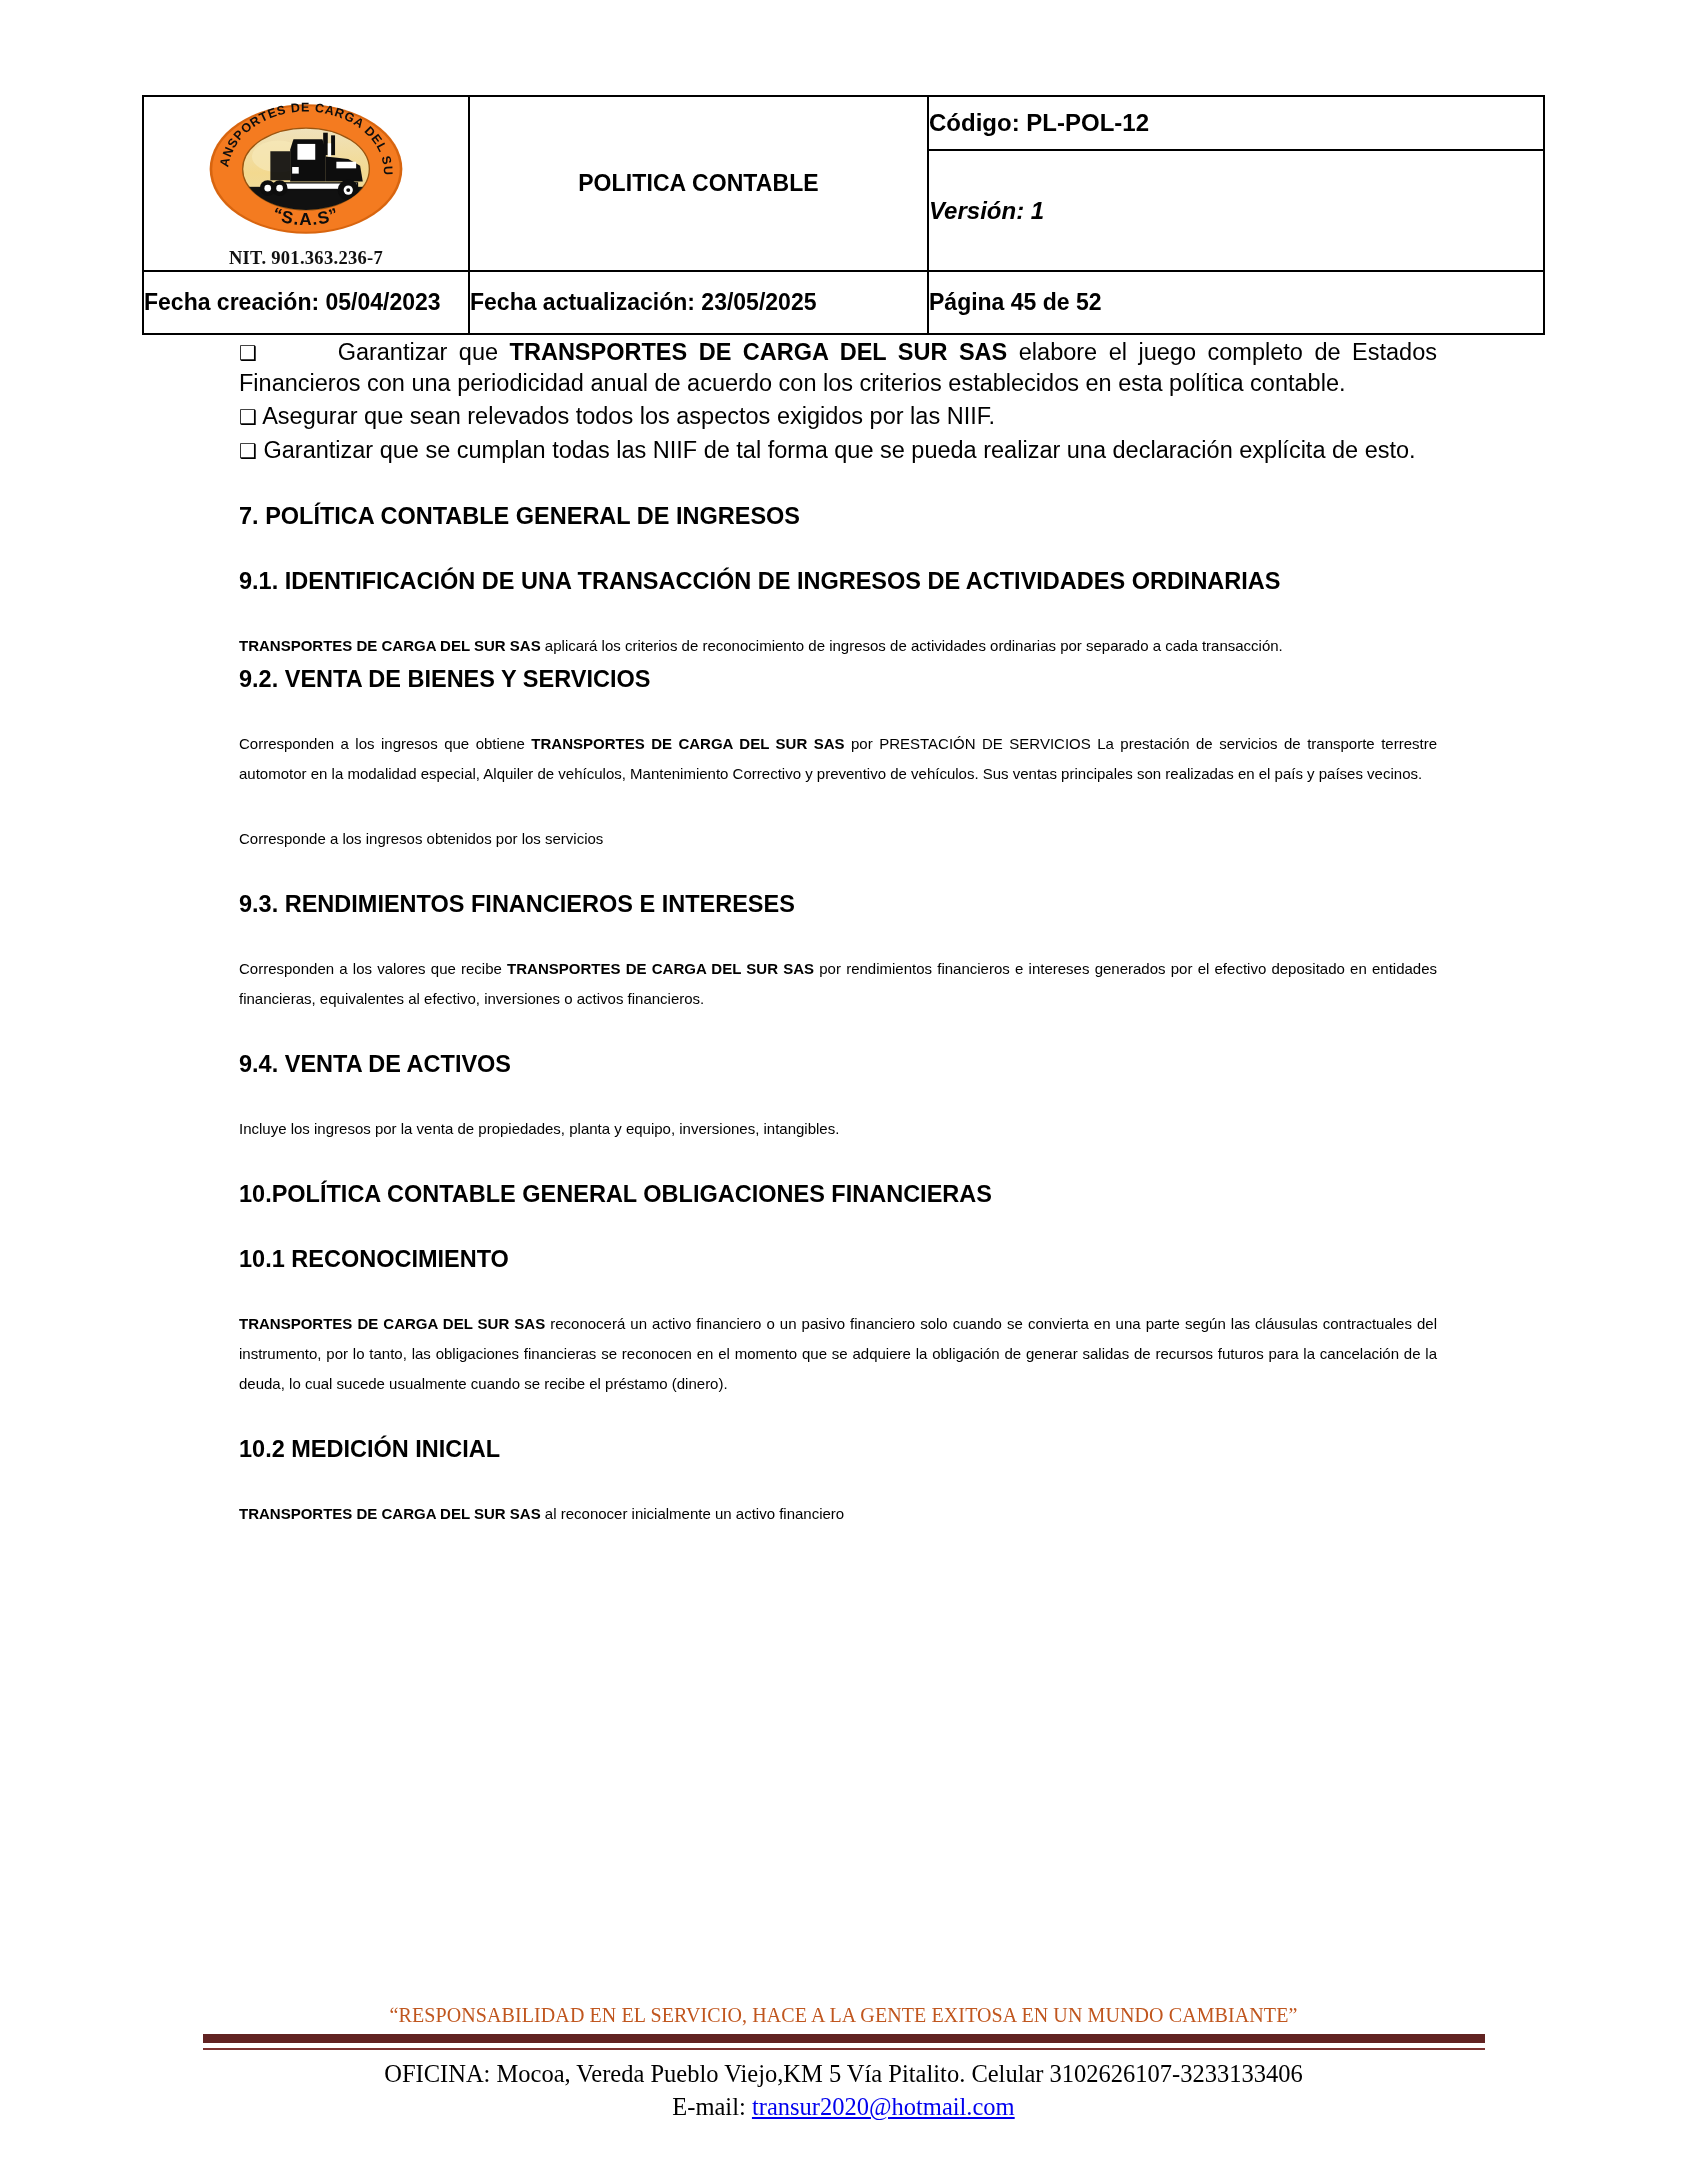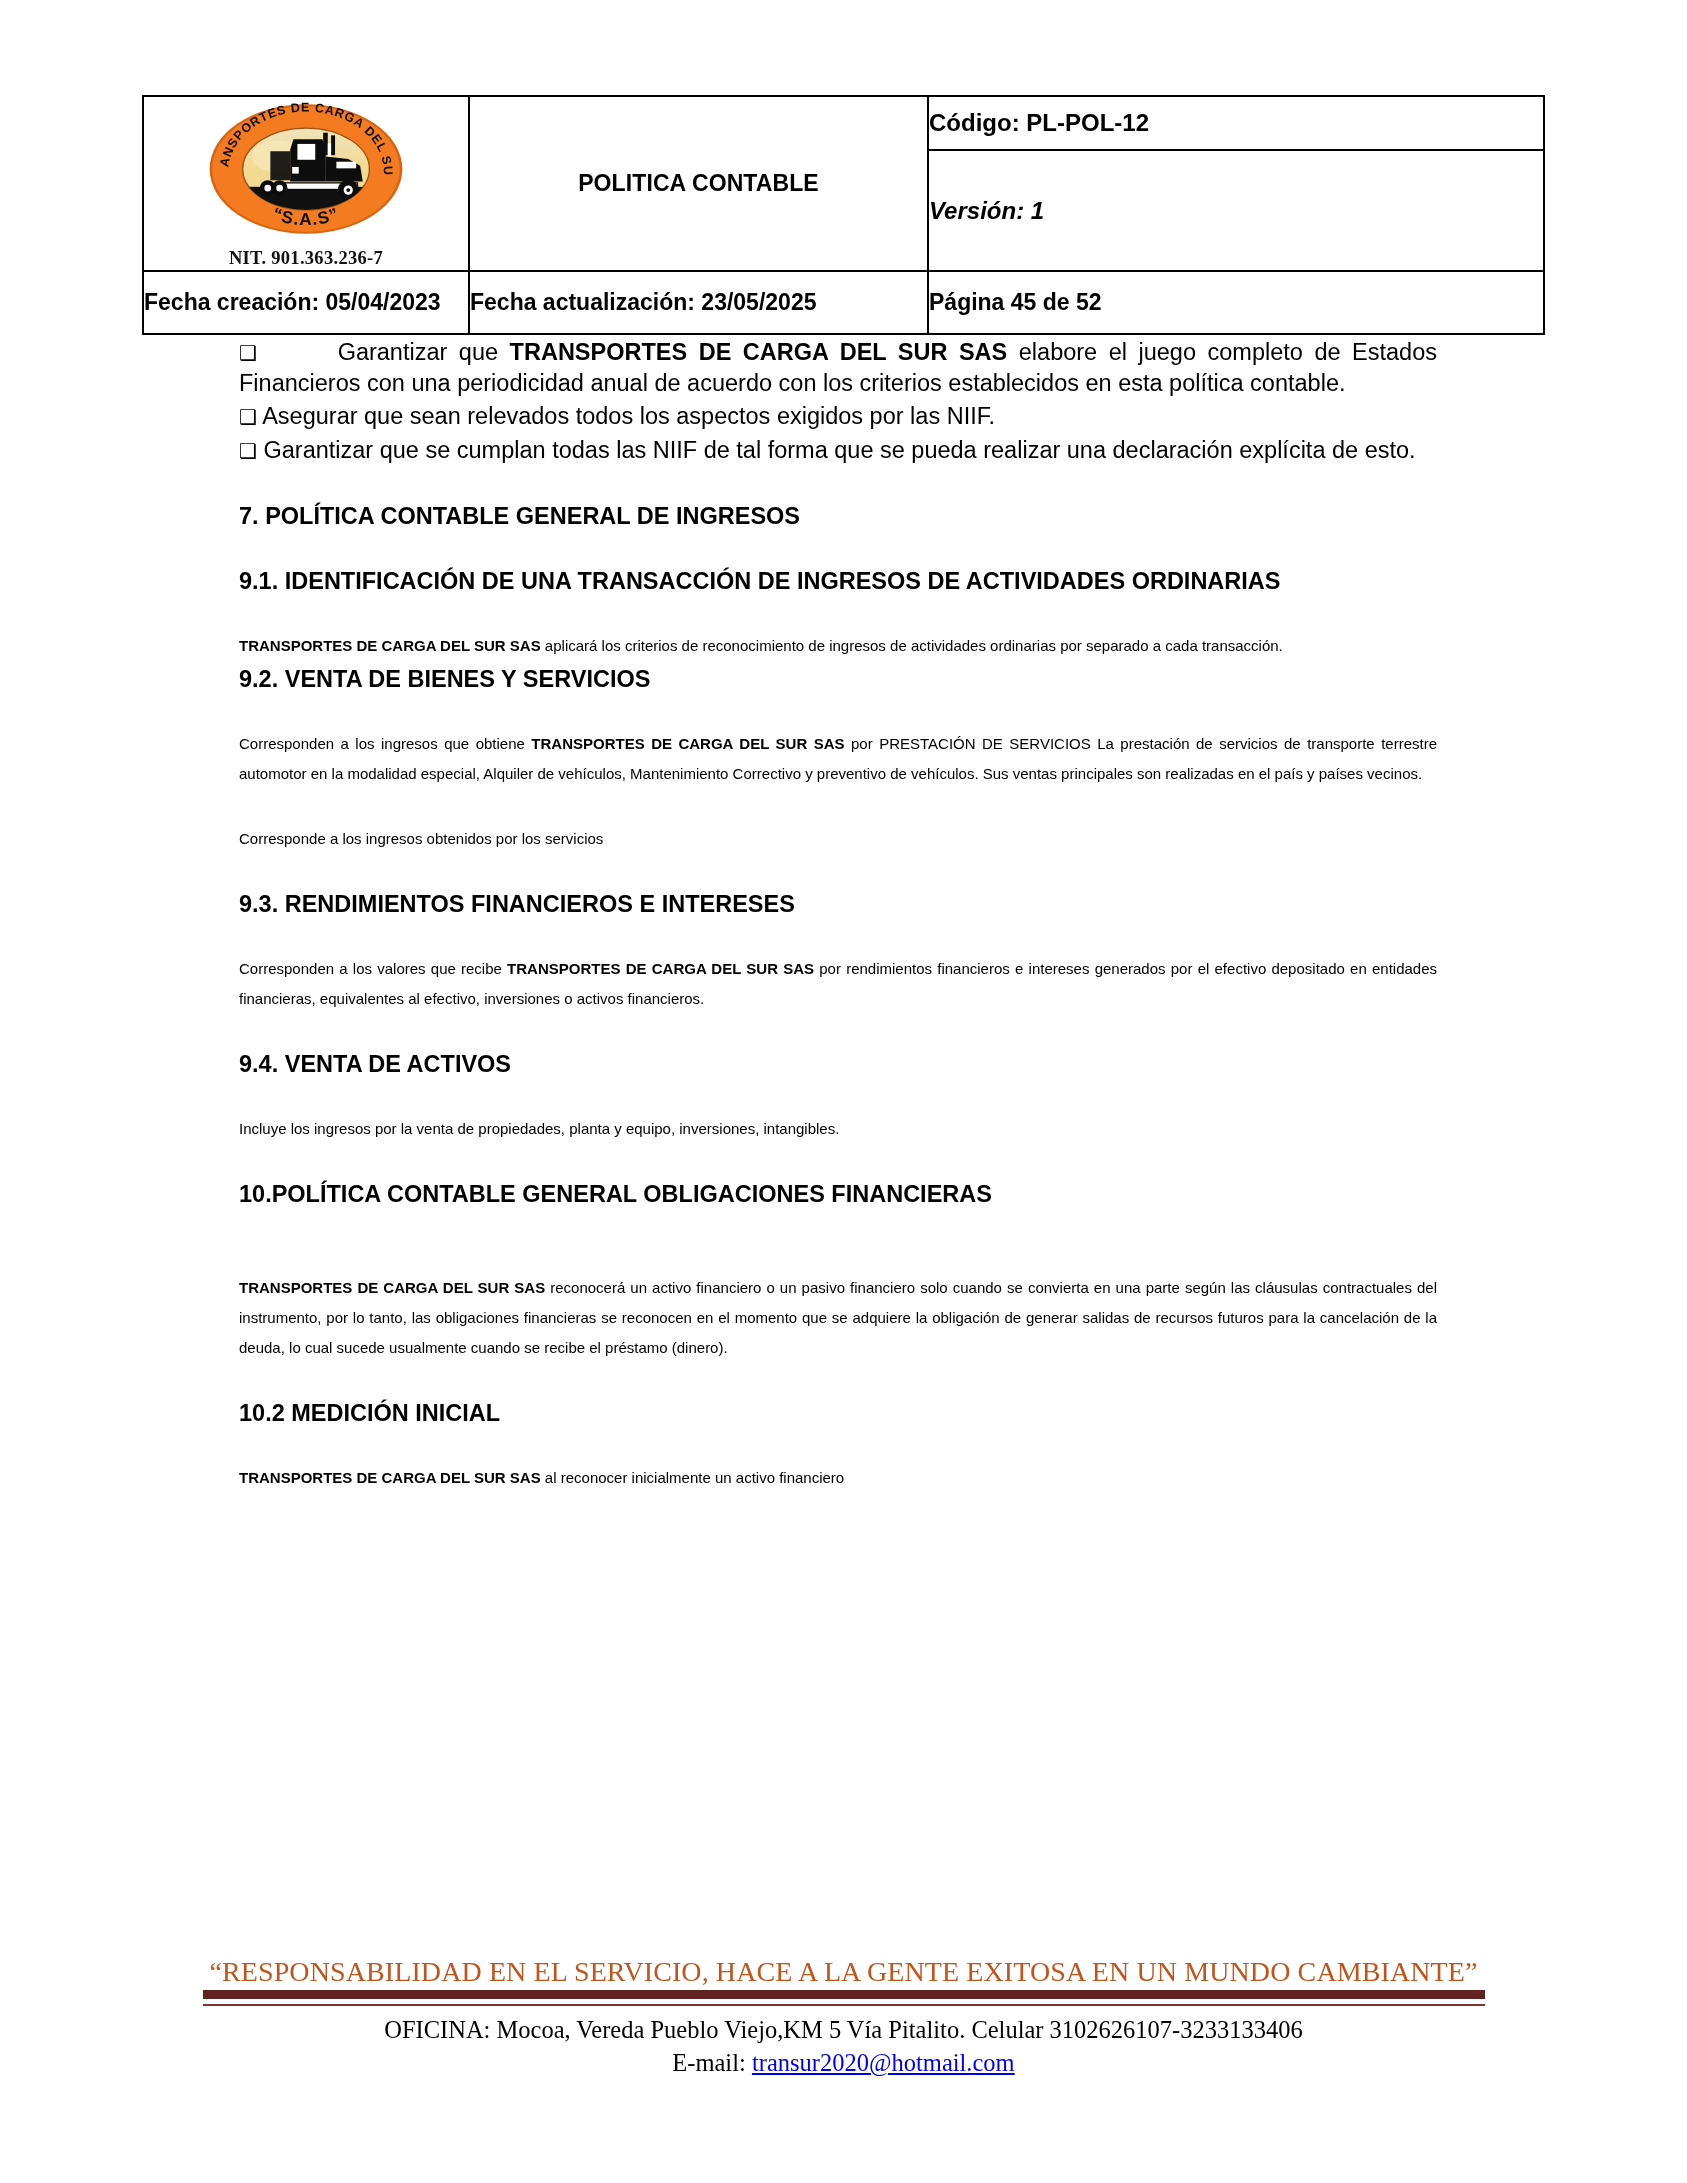--- a/index.html
+++ b/index.html
@@ -150,25 +150,26 @@
   
   .footer {
     position: absolute;
     left: 0;
     top: 1957px;
     width: 1687px;
     text-align: center;
   }
   .tagline {
     font-family: "Liberation Serif", serif;
-    font-size: 28px;
+    font-size: 20px;
     line-height: 29px;
     color: #C0561E;
     letter-spacing: 0.1px;
     white-space: nowrap;
+    margin-top: 44px;
   }
   .rule-thick {
     width: 1282px;
     height: 9.3px;
     background: #612322;
     margin: 4px auto 0 auto;
   }
   .rule-thin {
     width: 1282px;
     height: 2.6px;
@@ -330,20 +331,21 @@
     <div class="gap-md"></div>
     <h3 class="heading">9.4.   VENTA DE ACTIVOS</h3>
 
     <div class="gap-md"></div>
     <p class="para para-left">Incluye los ingresos por la venta de propiedades, planta y equipo, inversiones, intangibles.</p>
 
     <div class="gap-md"></div>
     <h2 class="heading">10.POLÍTICA CONTABLE GENERAL OBLIGACIONES FINANCIERAS</h2>
 
     <div class="gap-md"></div>
+    <h3 class="heading">10.1 RECONOCIMIENTO</h3>
 
     <div class="gap-md"></div>
     <p class="para"><span class="bold">TRANSPORTES DE CARGA DEL SUR SAS</span><span>  reconocerá un activo financiero o un pasivo financiero solo cuando se convierta en una parte según las cláusulas contractuales del instrumento, por lo tanto, las obligaciones financieras se reconocen en el momento que se adquiere la obligación de generar salidas de recursos futuros para la cancelación de la deuda, lo cual sucede usualmente cuando se recibe el préstamo (dinero).</span></p>
 
     <div class="gap-md"></div>
     <h3 class="heading">10.2 MEDICIÓN INICIAL</h3>
 
     <div class="gap-md"></div>
     <p class="para para-left"><span class="bold">TRANSPORTES DE CARGA DEL SUR SAS</span><span>  al reconocer inicialmente un activo financiero</span></p>
 

